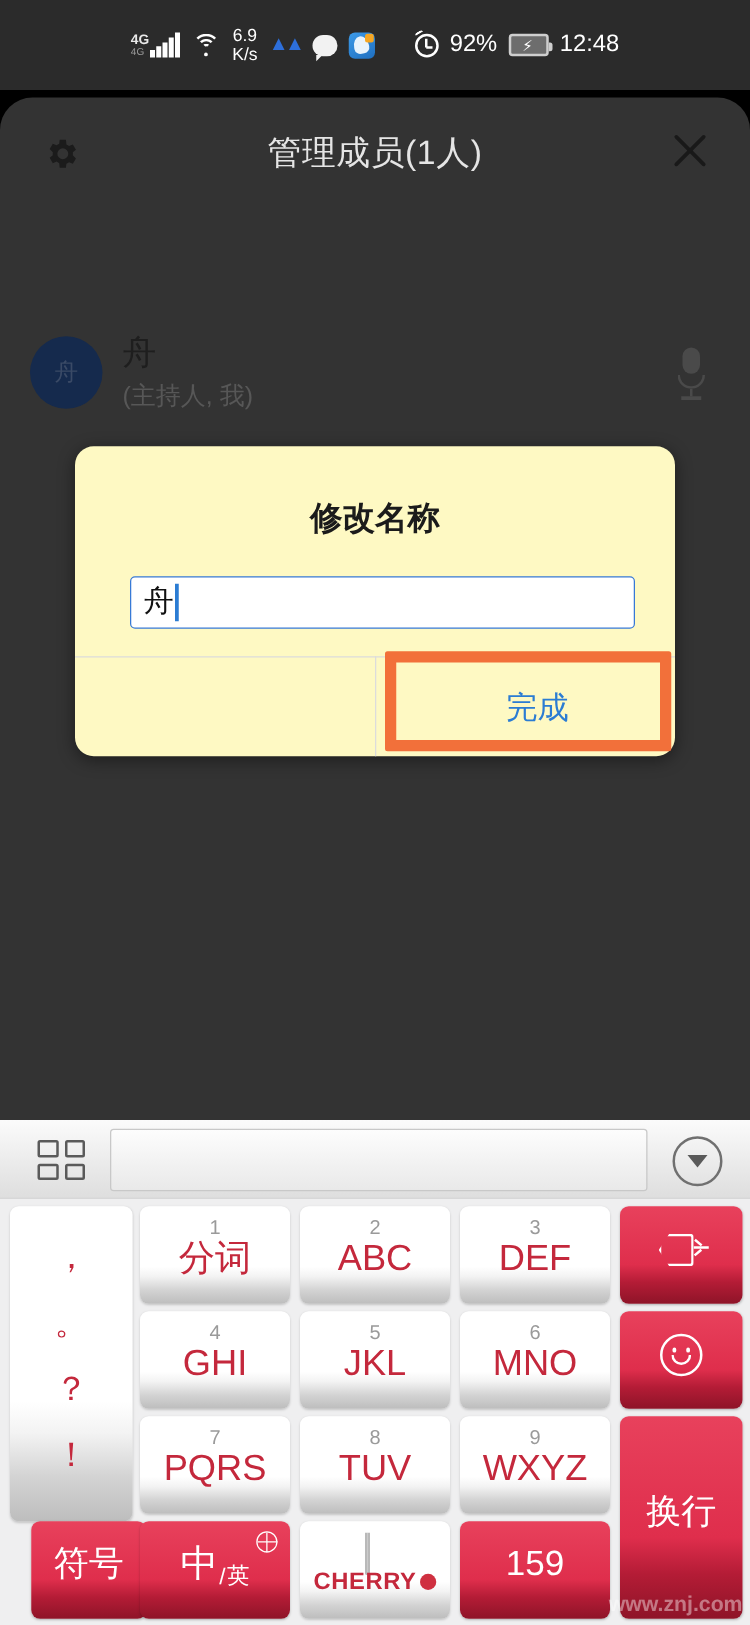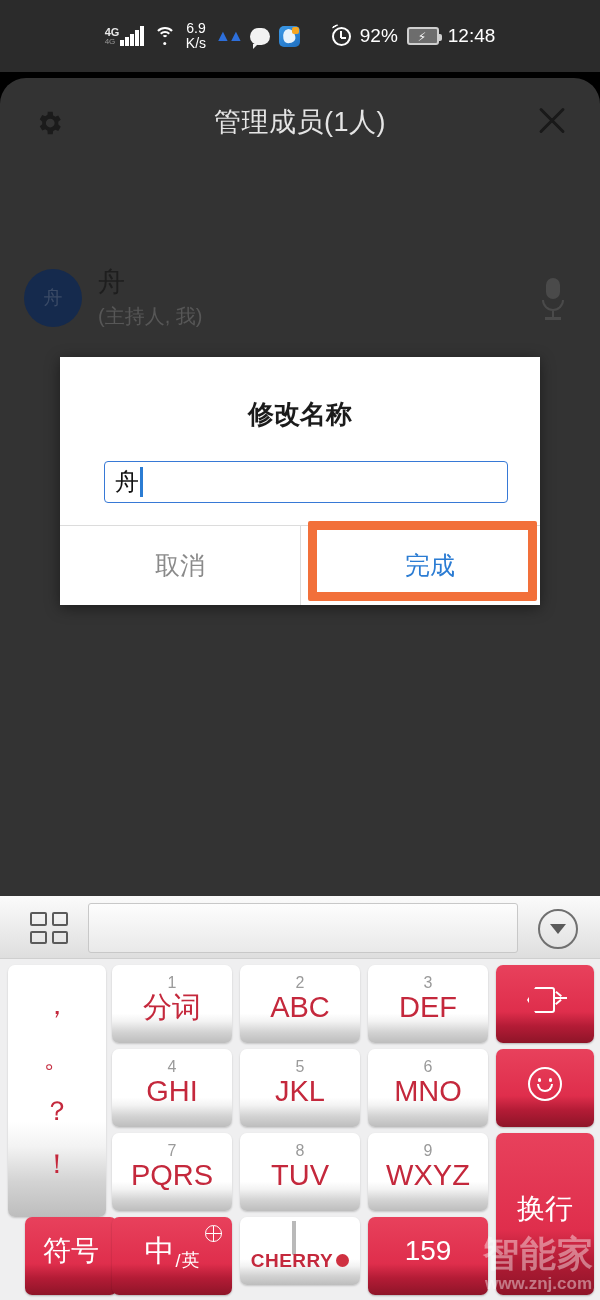--- a/index.html
+++ b/index.html
@@ -86,21 +86,21 @@
   .m-role{ position:absolute; left:98px; top:47px; color:#575757; font-size:20px; }
   .mic{ position:absolute; right:36px; top:22px; width:22px; height:40px; }
   .mic .cap{ width:14px;height:21px;border-radius:7px;background:#4a4a4a;margin:0 auto; }
   .mic .arc{ width:22px;height:11px;border:2.6px solid #4a4a4a;border-top:none;border-radius:0 0 12px 12px; margin-top:1px;}
   .mic .stem{ width:2.6px;height:6px;background:#4a4a4a;margin:0 auto; }
   .mic .base{ width:16px;height:2.6px;background:#4a4a4a;margin:0 auto; }
 
   
   .dialog{
     position:absolute; left:60px; top:357px; width:480px; height:248px;
-    background:#ffffff; border-radius:0; box-shadow:0 3px 14px rgba(0,0,0,.45);
+    background:#fef9c3; border-radius:15px; box-shadow:0 3px 14px rgba(0,0,0,.45);
     z-index:5;
     font-family:Liberation Serif, serif;
   }
   .dlg-title{ text-align:center; color:#1b1b1b; font-size:26px; font-weight:bold; padding-top:40px; }
   .dlg-input{
     position:absolute; left:44px; top:104px; width:404px; height:42px;
     border:1.6px solid #3779d6; border-radius:4px; background:#fff;
     display:flex; align-items:center; padding-left:10px;
   }
   .dlg-input .val{ color:#111; font-size:24px; line-height:1; }
@@ -278,21 +278,20 @@
   <div class="dlg-title">修改名称</div>
 
   <div class="dlg-input">
     <span class="val">舟</span>
     <span class="caret"></span>
   </div>
 
   <div class="dlg-sep"></div>
   <div class="dlg-vsep"></div>
 
-  <div class="btn-cancel">取消</div>
   <div class="btn-done">完成</div>
 </div>
 <div class="highlight"></div>
 
 <div class="kb">
 
   <div class="kb-top">
     <span class="grid-icon">
         <i></i>
         <i></i>
@@ -376,30 +375,29 @@
 
     <div class="key red cn-en" style="left:112px; top:258px; width:120px; height:78px;">
       <span class="globe"></span>
       <span class="lbl" style="display:flex;align-items:flex-end;gap:1px;">
         <em class="big" style="font-style:normal">中</em>
           <em class="sm" style="font-style:normal">/</em>
           <em class="sm" style="font-style:normal">英</em>
       </span>
     </div>
 
-    <div class="key white cherry" style="left:240px; top:258px; width:120px; height:68px;">
+    <div class="key white cherry" style="left:240px; top:258px; width:120px; height:78px;">
       <span class="micon"><i class="cap"></i><i class="arc"></i></span>
       <span class="brand">
         <em style="font-style:normal">CHERRY</em>
         <i class="berry"></i>
       </span>
     </div>
 
     <div class="key red" style="left:368px; top:258px; width:120px; height:78px;">
       <span class="lbl">159</span>
     </div>
   </div>
 </div>
 
 <div class="watermark">
-  <div class="w1">智能家</div>
   <div class="w2">www.znj.com</div>
 </div>
 
 </body></html>

